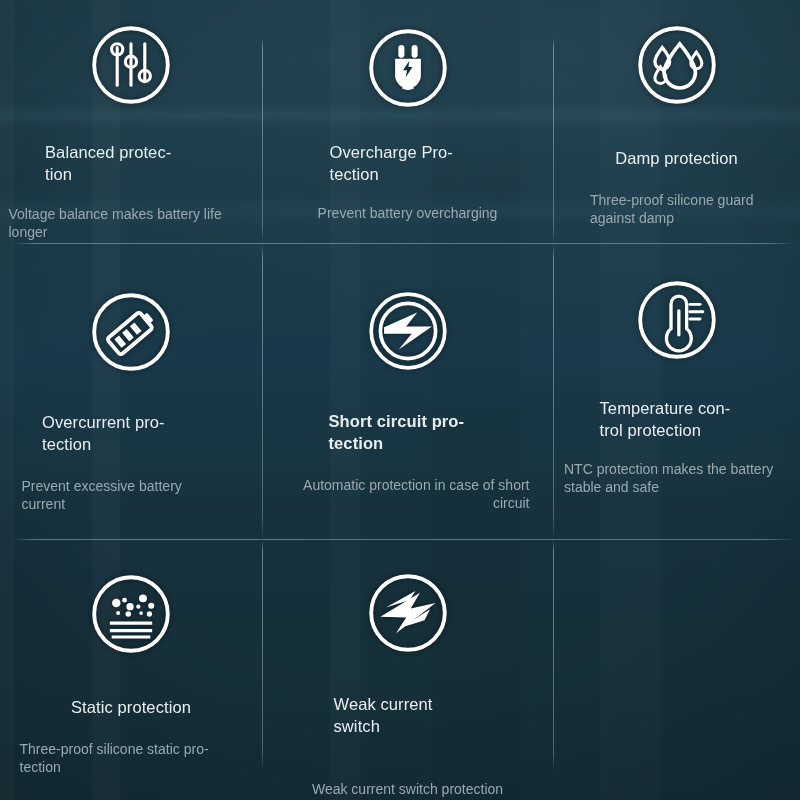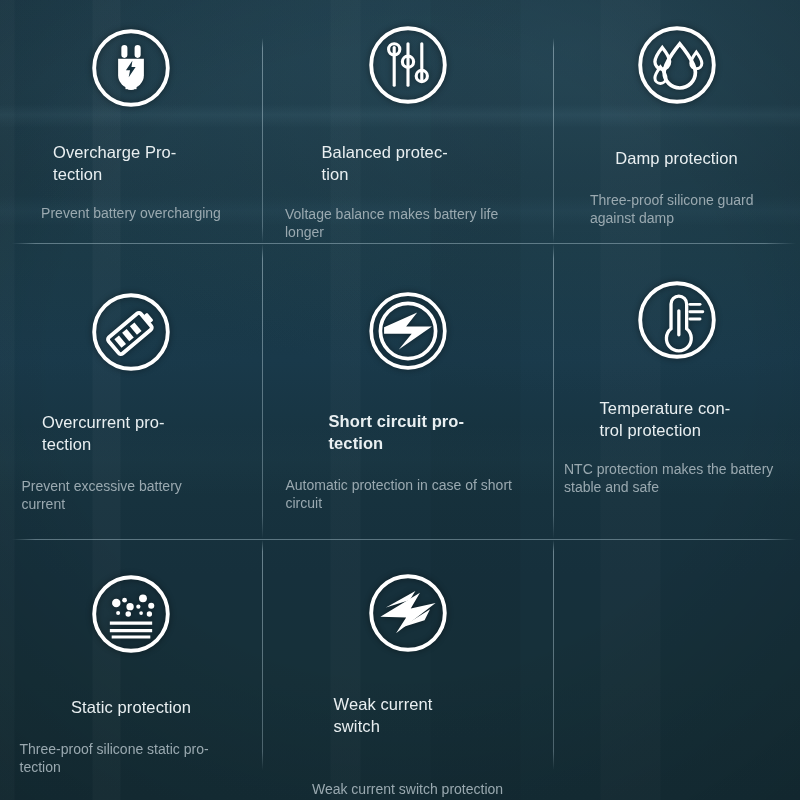--- a/index.html
+++ b/index.html
@@ -132,21 +132,21 @@
   .c4 .icon-wrap { margin-top: 43px; }
   .c4 .cell-title { margin-top: 29px; margin-right: 6px; }
   .c4 .cell-desc  { margin-top: 20px; max-width: 200px; margin-right: 14px; }
 
   .c5 .icon-wrap { margin-top: 40px; }
   .c5 .cell-title { margin-top: 31px; margin-right: 28px; }
   .c5 .cell-desc  { margin-top: 22px; max-width: 175px; margin-right: 44px; }
 
   .c6 .icon-wrap { margin-top: 39px; }
   .c6 .cell-title { margin-top: 31px; margin-right: 8px; font-weight: bold; }
-  .c6 .cell-desc  { margin-top: 22px; max-width: 244px; text-align: left; }
+  .c6 .cell-desc  { margin-top: 22px; max-width: 244px; text-align: right; }
 
   .c7 .icon-wrap { margin-top: 28px; }
   .c7 .cell-title { margin-top: 29px; margin-right: 4px; }
   .c7 .cell-desc  { margin-top: 19px; max-width: 225px; }
 
   .c8 .icon-wrap { margin-top: 26px; }
   .c8 .cell-title { margin-top: 34px; max-width: 230px; text-align: center; }
   .c8 .cell-desc  { margin-top: 22px; max-width: 215px; margin-right: 8px; }
 
   .c9 .icon-wrap { margin-top: 25px; }
@@ -189,50 +189,50 @@
 
 <div id="bg-base"></div>
 <div id="bg-streaks"></div>
 <div id="bg-band-a"></div>
 <div id="bg-band-b"></div>
 <div id="bg-band-c"></div>
 <div id="bg-vignette"></div>
 
 <div id="feature-grid">
 
+  <div class="cell c2">
+    <div class="icon-wrap">
+      <svg viewBox="0 0 100 100" width="92" height="92" aria-hidden="true">
+        <circle cx="50" cy="50" r="40" fill="none" stroke="#ffffff" stroke-width="4.2"></circle>
+        <line x1="35" y1="31" x2="35" y2="72" stroke="#ffffff" stroke-width="3.4" stroke-linecap="round"></line>
+        <line x1="50" y1="27" x2="50" y2="72" stroke="#ffffff" stroke-width="3.4" stroke-linecap="round"></line>
+        <line x1="65" y1="27" x2="65" y2="68" stroke="#ffffff" stroke-width="3.4" stroke-linecap="round"></line>
+        <circle cx="35" cy="33" r="6.1" fill="none" stroke="#ffffff" stroke-width="3.4"></circle>
+        <circle cx="50" cy="46.5" r="6.1" fill="none" stroke="#ffffff" stroke-width="3.4"></circle>
+        <circle cx="65" cy="62" r="6.1" fill="none" stroke="#ffffff" stroke-width="3.4"></circle>
+      </svg>
+    </div>
+    <div class="cell-title">Balanced protec-tion</div>
+    <div class="cell-desc">Voltage balance makes battery life longer</div>
+  </div>
+
   <div class="cell c1">
     <div class="icon-wrap">
       <svg viewBox="0 0 100 100" width="92" height="92" aria-hidden="true">
         <circle cx="50" cy="50" r="40" fill="none" stroke="#ffffff" stroke-width="4.2"></circle>
         <rect x="39.5" y="25" width="6.6" height="14" rx="3.3" fill="#ffffff"></rect>
         <rect x="53.9" y="25" width="6.6" height="14" rx="3.3" fill="#ffffff"></rect>
         <path d="M36 40 h28 v18 a14 14 0 0 1 -28 0 z" fill="#ffffff"></path>
         <path d="M43 58 h14 v9 a7 7 0 0 1 -14 0 z" fill="#ffffff"></path>
         <path d="M44 68 h12 v5 h-12 z" fill="#ffffff"></path>
         <path d="M51.5 42 L44.5 52.5 H49 L47.5 60 L55 49 H50.5 z" fill="#16313d"></path>
       </svg>
     </div>
     <div class="cell-title">Overcharge Pro-tection</div>
     <div class="cell-desc">Prevent battery overcharging</div>
-  </div>
-
-  <div class="cell c2">
-    <div class="icon-wrap">
-      <svg viewBox="0 0 100 100" width="92" height="92" aria-hidden="true">
-        <circle cx="50" cy="50" r="40" fill="none" stroke="#ffffff" stroke-width="4.2"></circle>
-        <line x1="35" y1="31" x2="35" y2="72" stroke="#ffffff" stroke-width="3.4" stroke-linecap="round"></line>
-        <line x1="50" y1="27" x2="50" y2="72" stroke="#ffffff" stroke-width="3.4" stroke-linecap="round"></line>
-        <line x1="65" y1="27" x2="65" y2="68" stroke="#ffffff" stroke-width="3.4" stroke-linecap="round"></line>
-        <circle cx="35" cy="33" r="6.1" fill="none" stroke="#ffffff" stroke-width="3.4"></circle>
-        <circle cx="50" cy="46.5" r="6.1" fill="none" stroke="#ffffff" stroke-width="3.4"></circle>
-        <circle cx="65" cy="62" r="6.1" fill="none" stroke="#ffffff" stroke-width="3.4"></circle>
-      </svg>
-    </div>
-    <div class="cell-title">Balanced protec-tion</div>
-    <div class="cell-desc">Voltage balance makes battery life longer</div>
   </div>
 
   <div class="cell c3">
     <div class="icon-wrap">
       <svg viewBox="0 0 100 100" width="92" height="92" aria-hidden="true">
         <circle cx="50" cy="50" r="40" fill="none" stroke="#ffffff" stroke-width="4.2"></circle>
         <path d="M53 27 C53 27 70 47 70 58 A17 17 0 0 1 36 58 C36 47 53 27 53 27 Z" fill="none" stroke="#ffffff" stroke-width="4"></path>
         <path d="M34 31 C34 31 42 41 42 46.5 A8 8 0 0 1 26 46.5 C26 41 34 31 34 31 Z" fill="none" stroke="#ffffff" stroke-width="3.6"></path>
         <path d="M71 36 C71 36 77 44 77 48 A6 6 0 0 1 65 48 C65 44 71 36 71 36 Z" fill="none" stroke="#ffffff" stroke-width="3.3"></path>
         <path d="M32 52 C32 52 38 60 38 64 A6 6 0 0 1 26 64 C26 60 32 52 32 52 Z" fill="none" stroke="#ffffff" stroke-width="3.3"></path>

